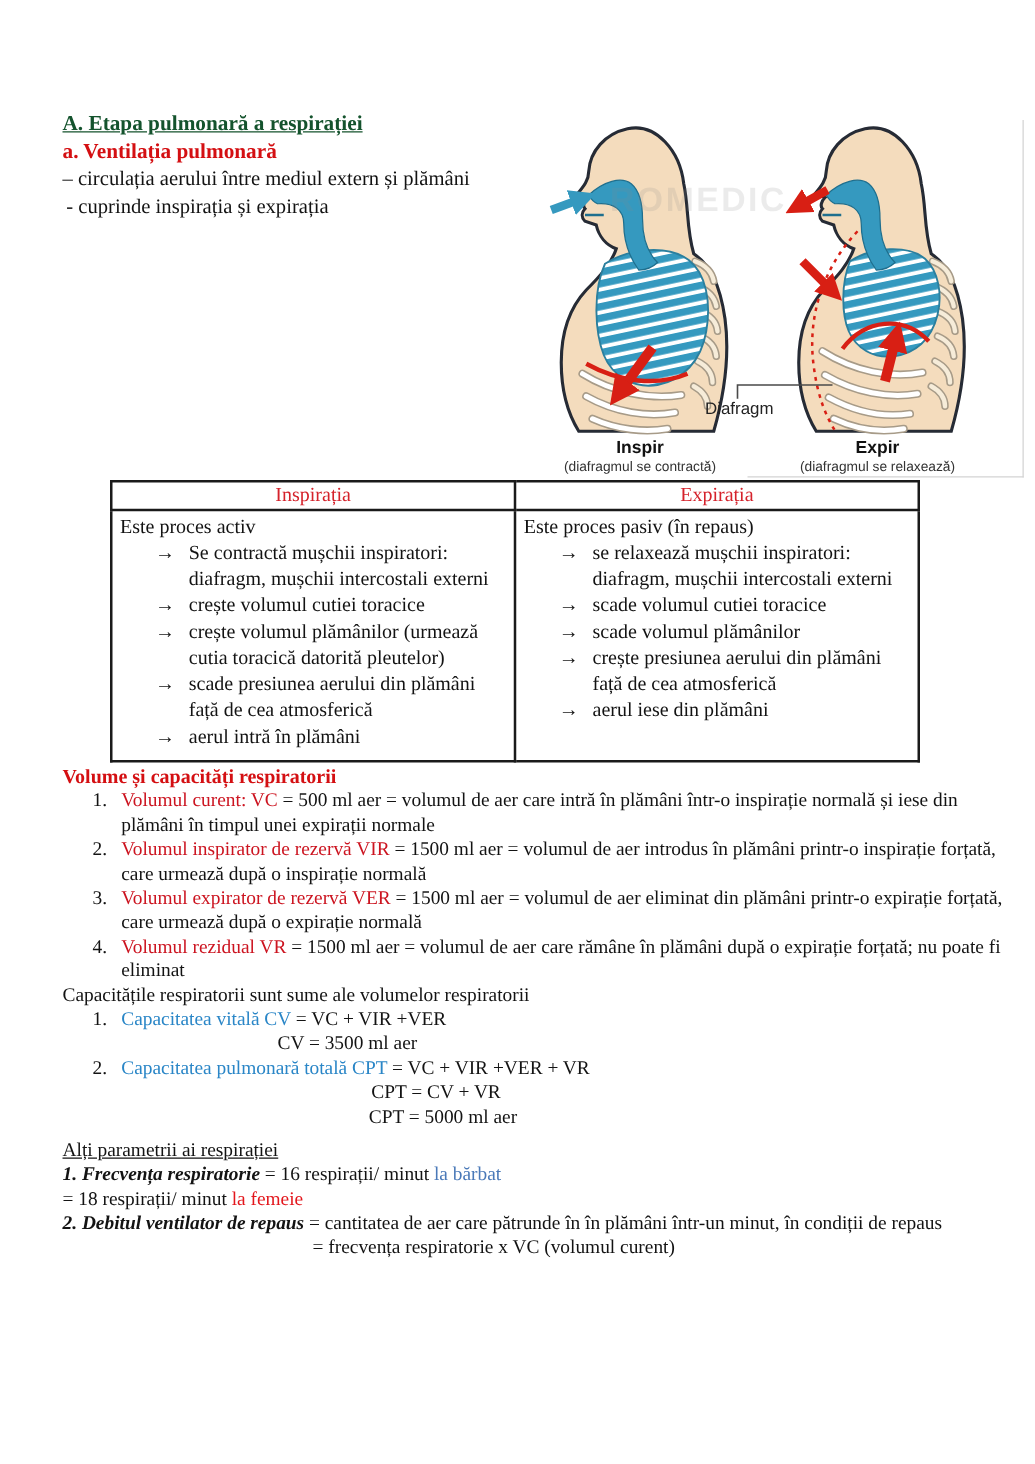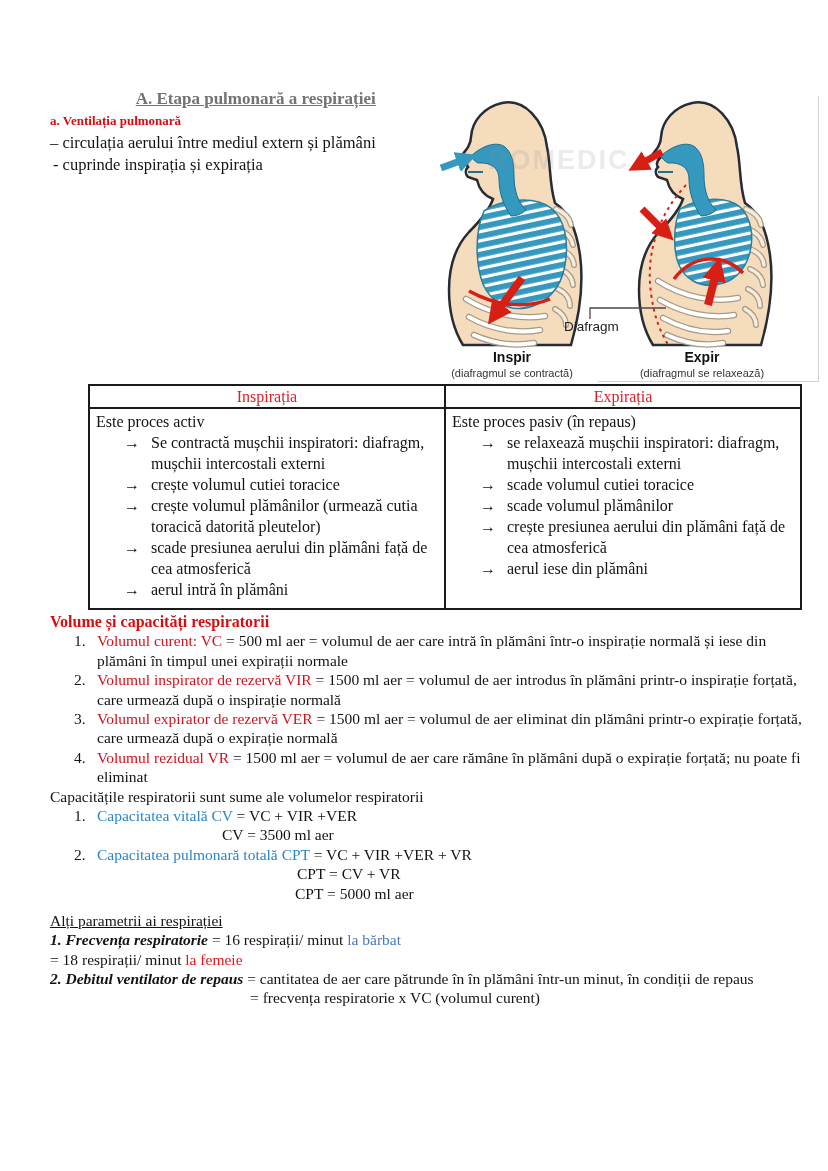--- a/index.html
+++ b/index.html
@@ -3,30 +3,30 @@
 <meta charset="utf-8">
 <style>
   html,body{margin:0;padding:0;}
   body{
     width:828px;height:1171px;position:relative;background:#ffffff;
     font-family:"Liberation Serif","DejaVu Serif",serif;color:#131313;
     overflow:hidden;
   }
   
   .header{position:absolute;left:50px;top:88px;line-height:22px;font-size:16.5px;}
-  .h1{color:#737373;font-weight:bold;font-size:17px;text-decoration:underline;text-align:right;}
-  .h2{color:#d40f12;font-weight:bold;font-size:13px;}
+  .h1{color:#14532d;font-weight:bold;font-size:17px;text-decoration:underline;}
+  .h2{color:#d40f12;font-weight:bold;font-size:17px;}
   .pline{color:#131313;}
   .pline-indent{padding-left:3px;}
   
   .diagram{position:absolute;left:426px;top:93px;width:385px;height:289px;}
   .diag-line-v{position:absolute;left:818px;top:96px;width:1px;height:286px;background:#d4d4d4;}
   .diag-line-h{position:absolute;left:598px;top:381px;width:221px;height:1px;background:#d4d4d4;}
   
-  table.cmp{position:absolute;left:88px;top:384px;width:714px;border-collapse:collapse;
+  table.cmp{position:absolute;left:88px;top:384px;width:648px;border-collapse:collapse;
     font-size:16px;table-layout:fixed;}
   table.cmp th,table.cmp td{border:2px solid #1a1a1a;vertical-align:top;}
   table.cmp th{width:50%;height:20px;font-weight:normal;color:#d5222b;text-align:center;
     line-height:20px;padding:1px 0 0 0;}
   table.cmp td{padding:2px 6px 8px 6px;line-height:21px;}
   .titem{position:relative;padding-left:55px;}
   .arr{position:absolute;left:28px;top:0;}
   
   .volumes{position:absolute;left:50px;top:612px;width:758px;font-size:15.5px;line-height:19.4px;}
   .sec-red{color:#d40f12;font-weight:bold;font-size:16px;}

